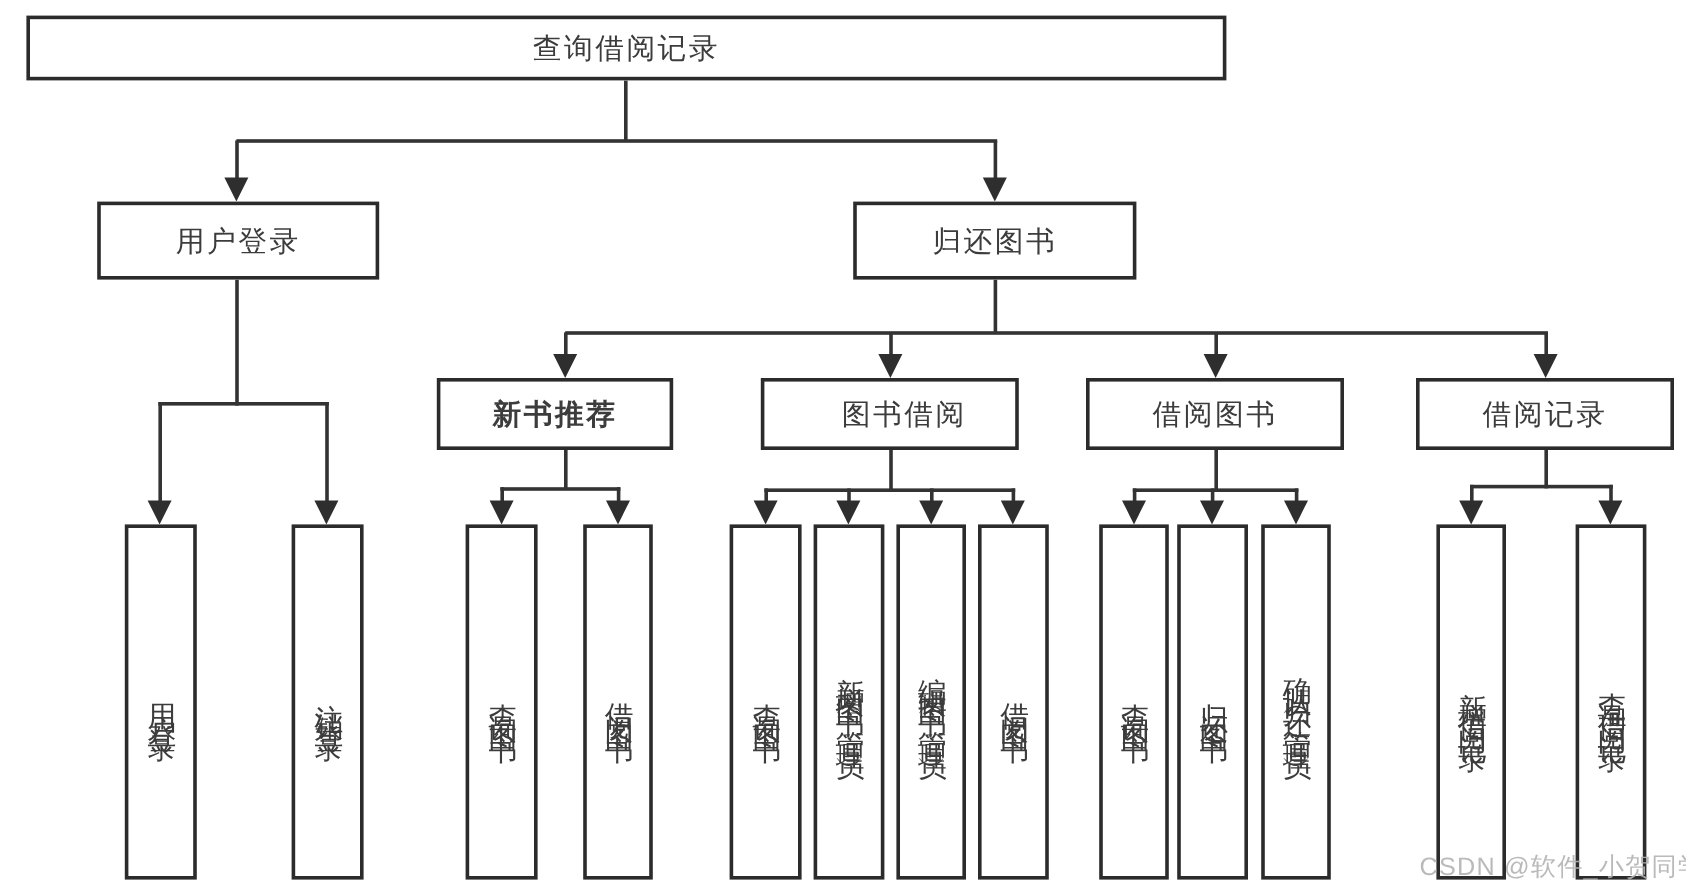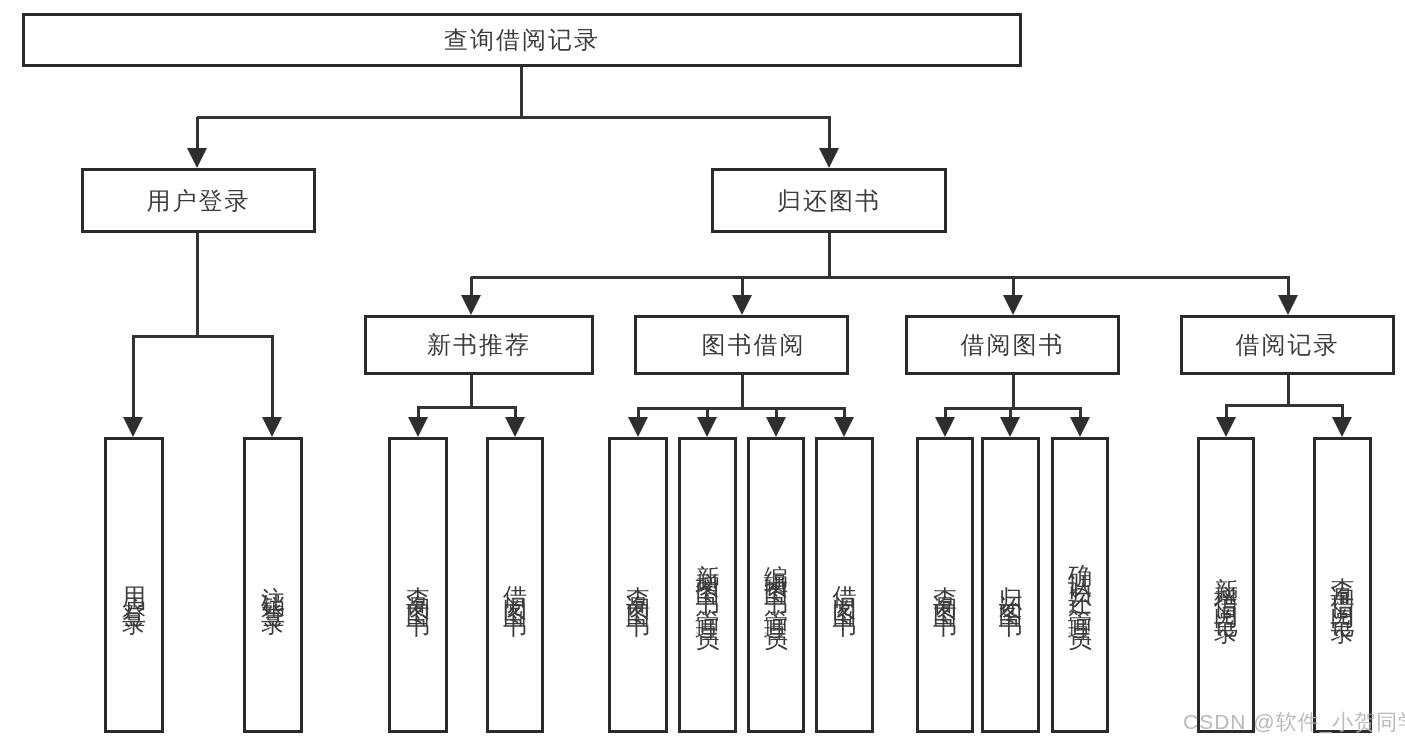--- a/index.html
+++ b/index.html
@@ -97,21 +97,21 @@
     <span>查询借阅记录</span>
   </div>
 
   <div class="box" style="left:81px;top:168px;width:235px;height:65px;">
     <span>用户登录</span>
   </div>
   <div class="box" style="left:711px;top:168px;width:236px;height:65px;">
     <span>归还图书</span>
   </div>
 
-  <div class="box" style="left:364px;top:315px;width:230px;height:60px;">
+  <div class="box" style="left:364px;top:315px;width:197px;height:60px;font-weight:bold;">
     <span>新书推荐</span>
   </div>
   <div class="box" style="left:634px;top:315px;width:215px;height:60px;padding-left:24px;">
     <span>图书借阅</span>
   </div>
   <div class="box" style="left:905px;top:315px;width:215px;height:60px;">
     <span>借阅图书</span>
   </div>
   <div class="box" style="left:1180px;top:315px;width:215px;height:60px;">
     <span>借阅记录</span>

